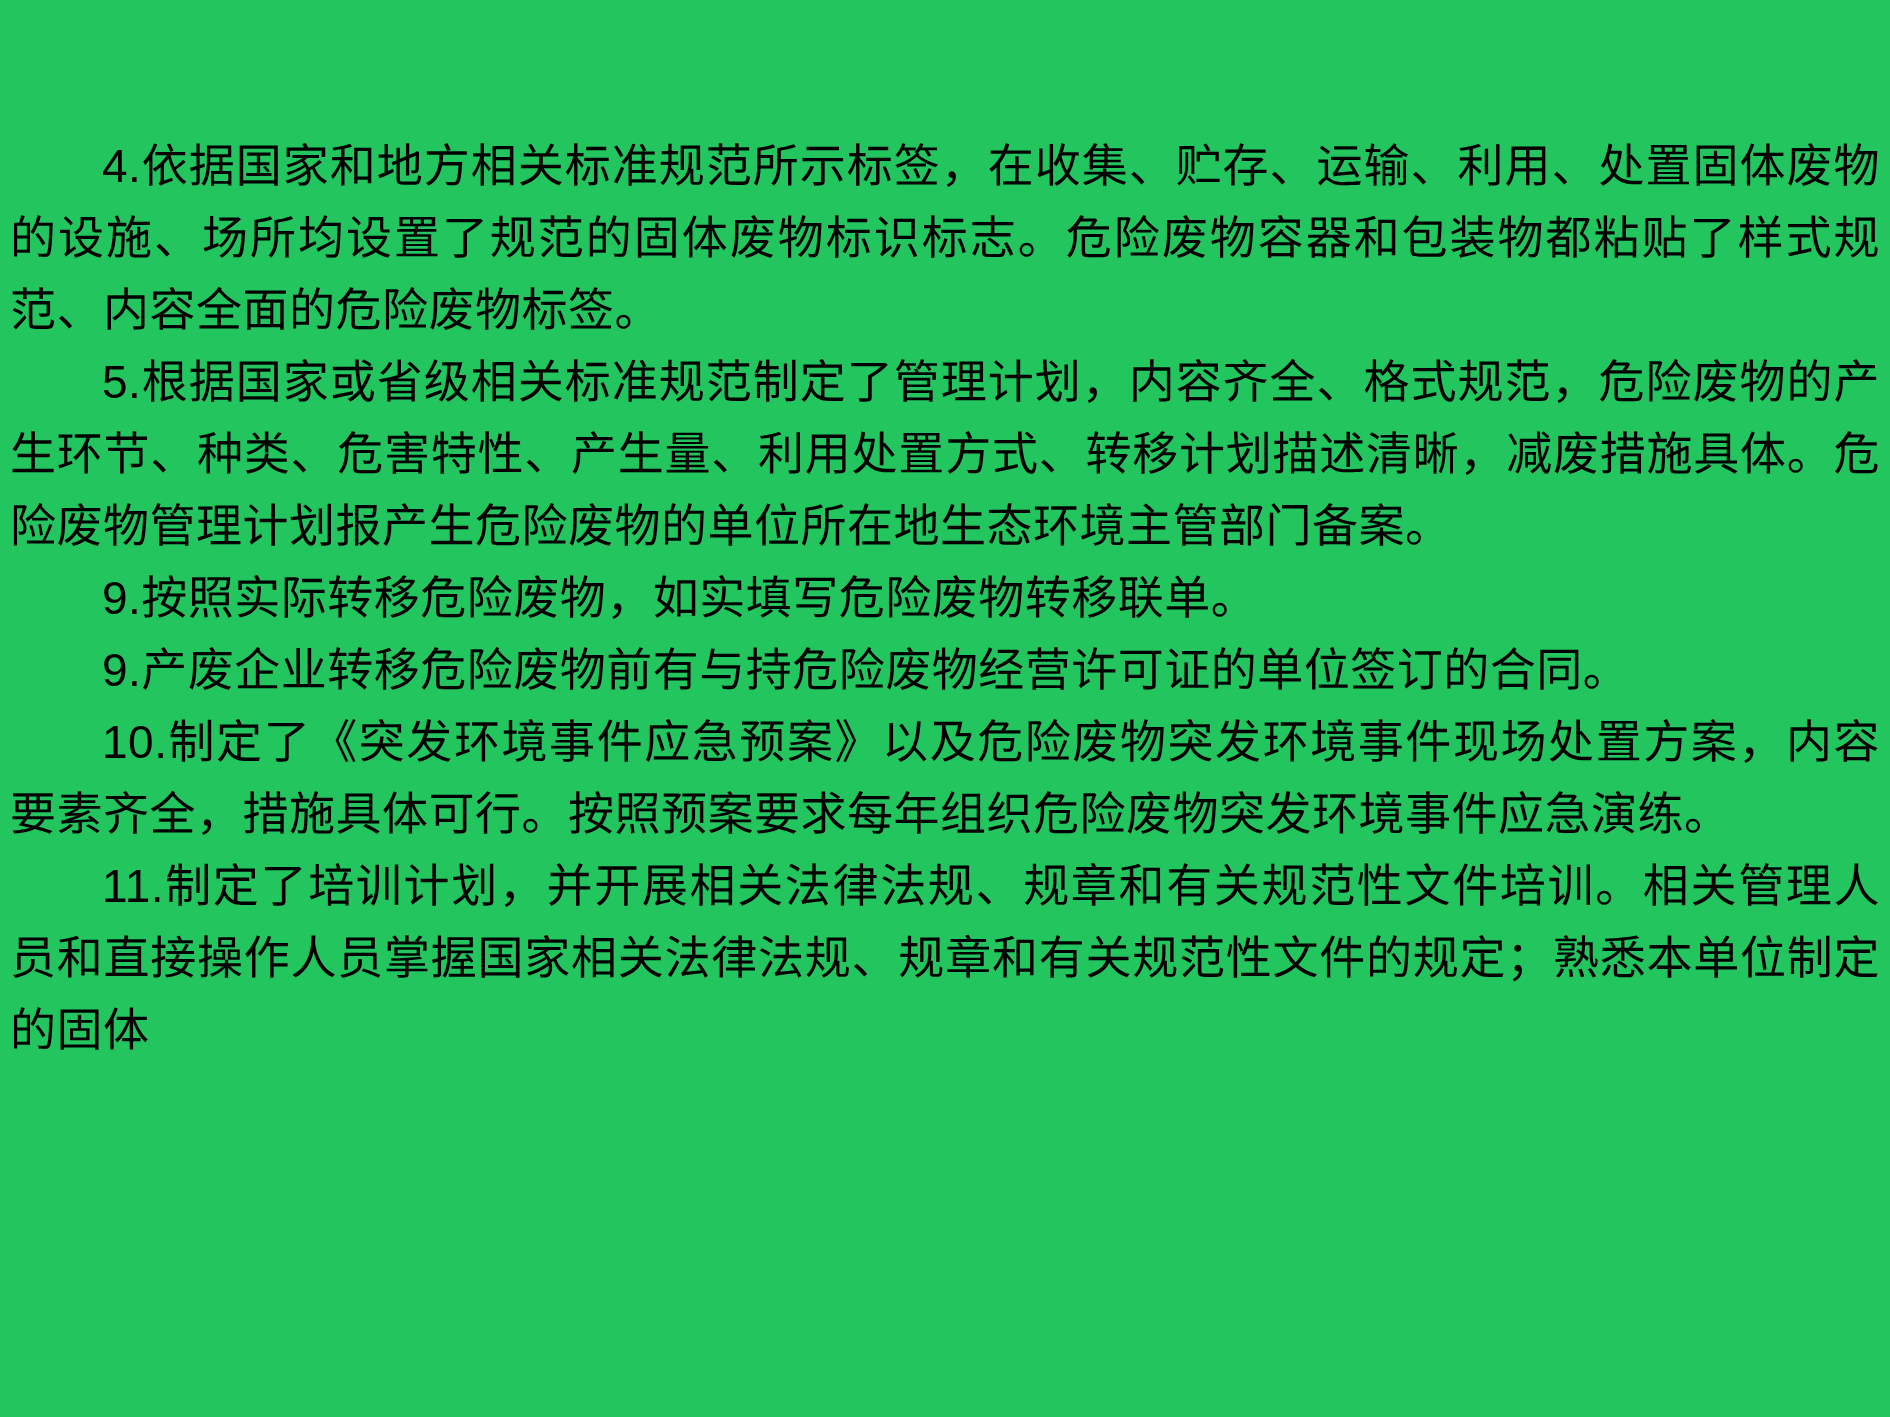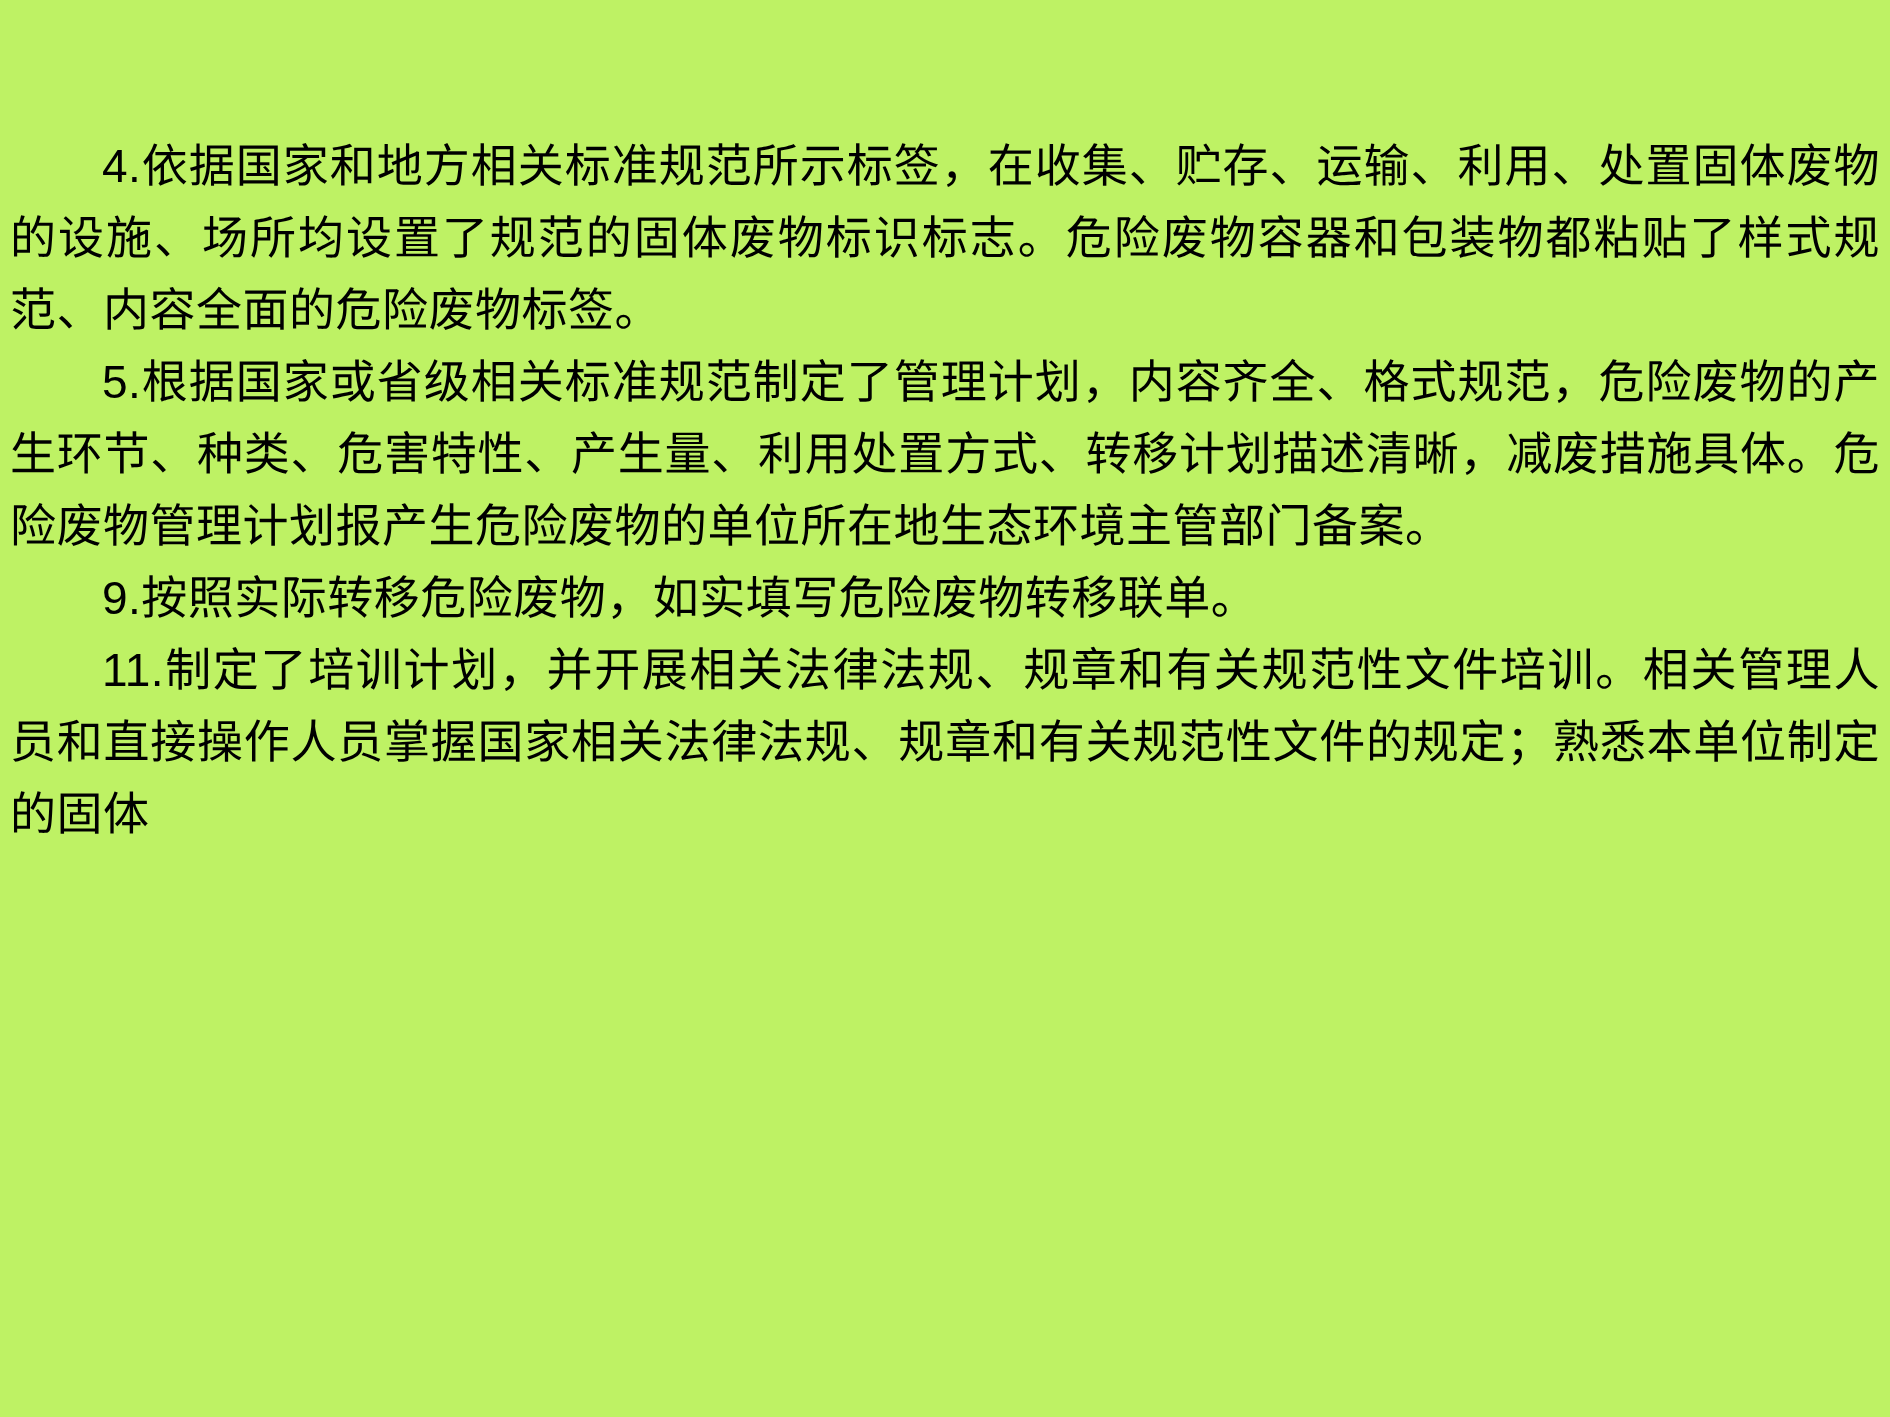--- a/index.html
+++ b/index.html
@@ -4,21 +4,21 @@
 <style>
   html, body {
     margin: 0;
     padding: 0;
     background: #ffffff;
   }
   .page {
     position: relative;
     width: 1890px;
     height: 1417px;
-    background: #bef264;
+    background: #22c55e;
     overflow: hidden;
     box-sizing: border-box;
     padding: 130px 10px 0 10px;
     font-family: "Liberation Sans", sans-serif;
   }
   .doc-body p.para {
     margin: 0;
     padding: 0;
     color: #000000;
     font-size: 46px;
@@ -31,15 +31,17 @@
   }
 </style>
 </head>
 <body>
 
 <div class="page">
   <div class="doc-body">
     <p class="para">4.依据国家和地方相关标准规范所示标签，在收集、贮存、运输、利用、处置固体废物的设施、场所均设置了规范的固体废物标识标志。危险废物容器和包装物都粘贴了样式规范、内容全面的危险废物标签。</p>
     <p class="para">5.根据国家或省级相关标准规范制定了管理计划，内容齐全、格式规范，危险废物的产生环节、种类、危害特性、产生量、利用处置方式、转移计划描述清晰，减废措施具体。危险废物管理计划报产生危险废物的单位所在地生态环境主管部门备案。</p>
     <p class="para">9.按照实际转移危险废物，如实填写危险废物转移联单。</p>
+    <p class="para">9.产废企业转移危险废物前有与持危险废物经营许可证的单位签订的合同。</p>
+    <p class="para">10.制定了《突发环境事件应急预案》以及危险废物突发环境事件现场处置方案，内容要素齐全，措施具体可行。按照预案要求每年组织危险废物突发环境事件应急演练。</p>
     <p class="para">11.制定了培训计划，并开展相关法律法规、规章和有关规范性文件培训。相关管理人员和直接操作人员掌握国家相关法律法规、规章和有关规范性文件的规定；熟悉本单位制定的固体</p>
   </div>
 </div>
 
 </body></html>

